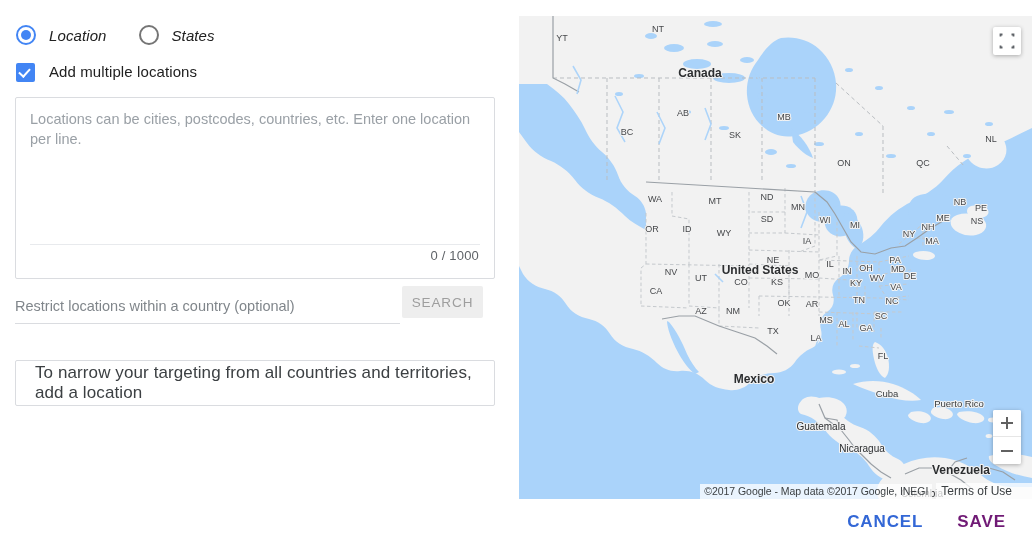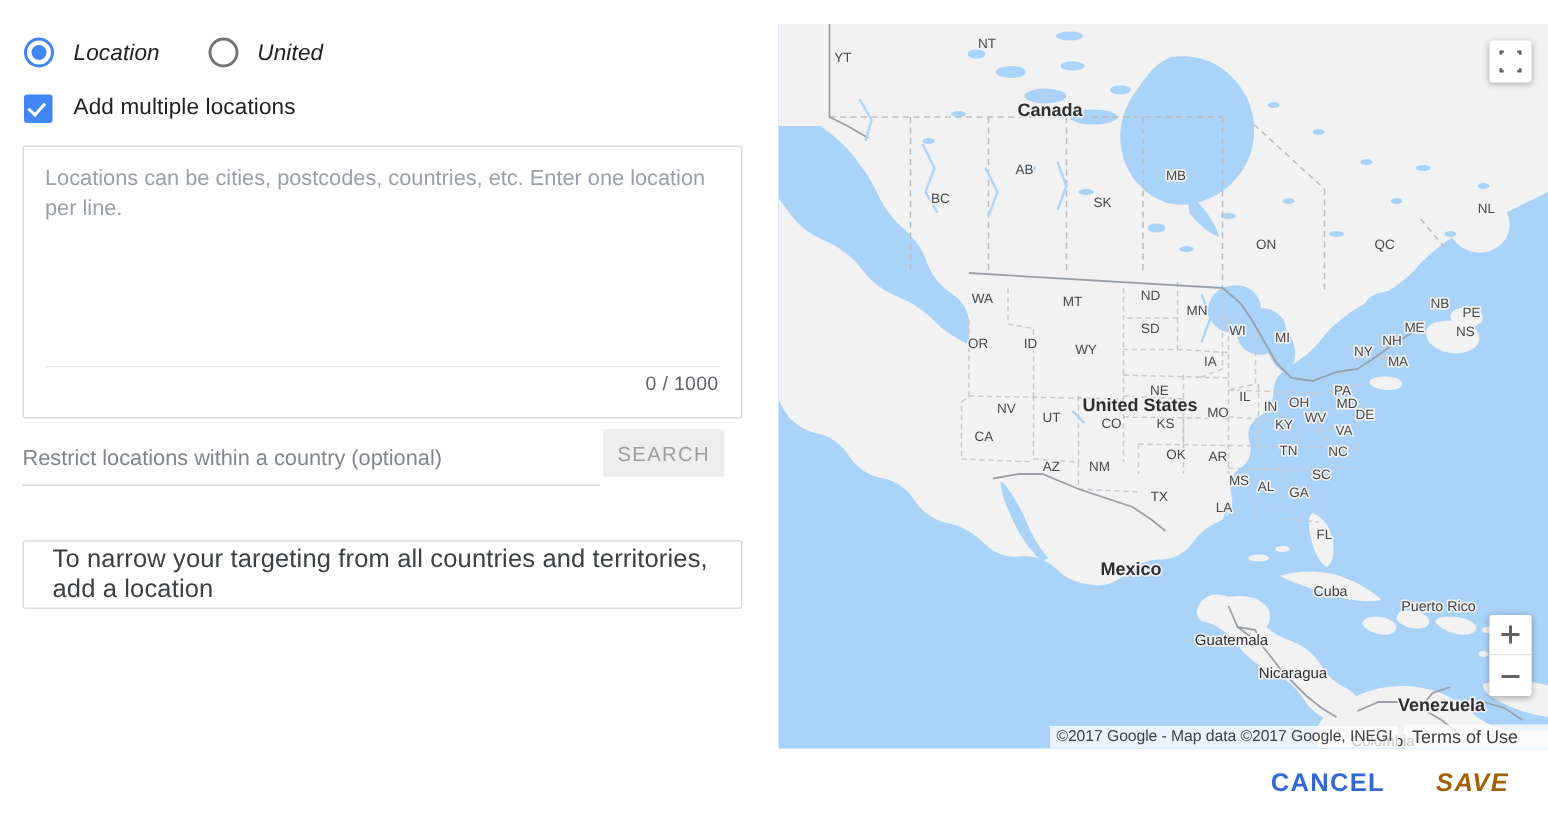--- a/index.html
+++ b/index.html
@@ -207,21 +207,21 @@
     background: none;
     border: 0;
     font-family: "Liberation Sans", sans-serif;
     font-size: 17px;
     font-weight: 700;
     letter-spacing: .9px;
     padding: 8px 10px;
     cursor: pointer;
   }
   #cancel-button { color: #3367d6; }
-  #save-button { color: #a16207; cursor: default; font-style: italic; }
+  #save-button { color: #701a75; cursor: default; }
 
   
   #map {
     position: absolute;
     left: 519px; top: 16px;
     width: 513px; height: 483px;
     overflow: hidden;
     background: #aad3fa;
   }
   #map svg { display: block; }
@@ -326,21 +326,21 @@
 
 <div id="left-panel">
 
   <div class="radio-row">
     <div class="radio-opt">
       <span class="radio-ring on"></span>
       <span class="radio-label">Location</span>
     </div>
     <div class="radio-opt">
       <span class="radio-ring off"></span>
-      <span class="radio-label">United</span>
+      <span class="radio-label">States</span>
     </div>
   </div>
 
   <div class="check-row">
     <span class="check-box"></span>
     <span class="check-label">Add multiple locations</span>
   </div>
 
   <div id="loc-textarea-card">
     <textarea id="loc-textarea" placeholder="Locations can be cities, postcodes, countries, etc. Enter one location per line." style=""></textarea>

